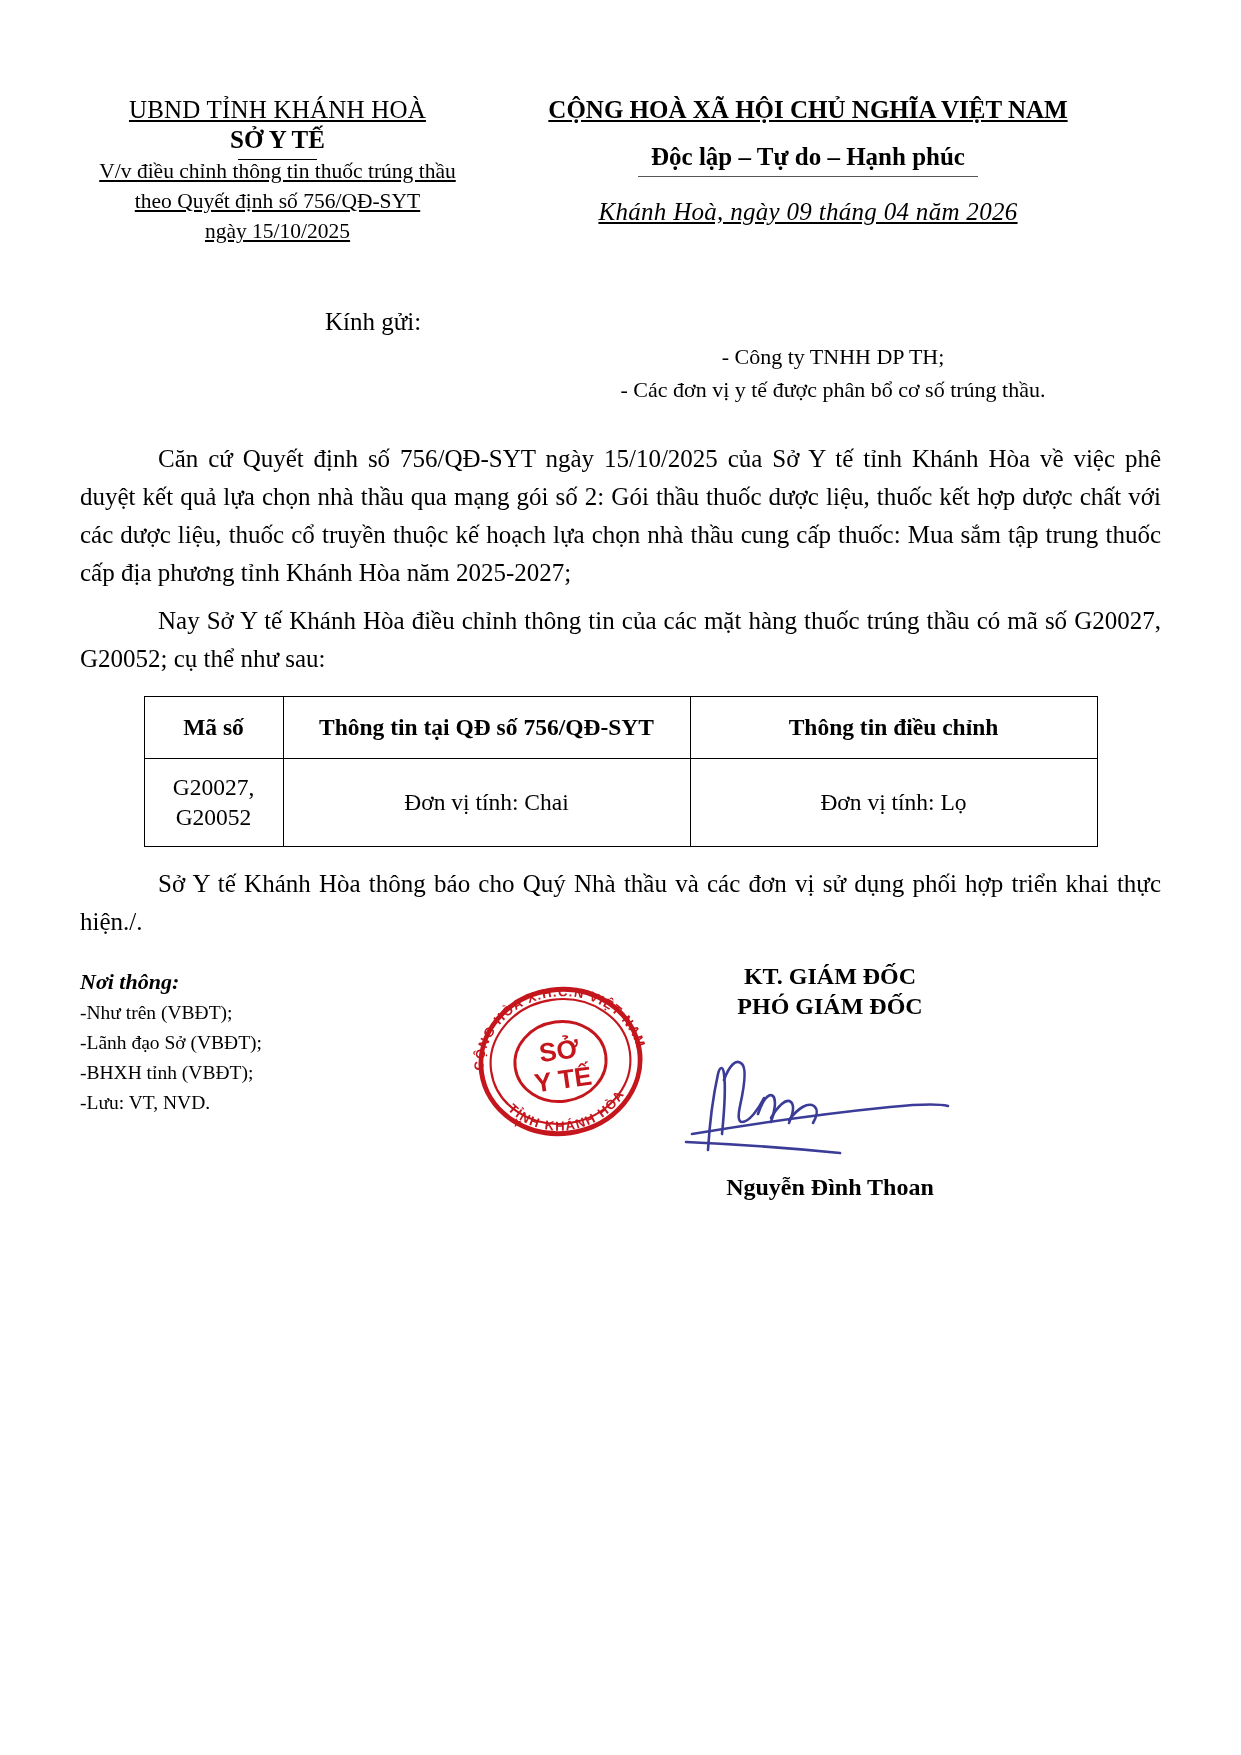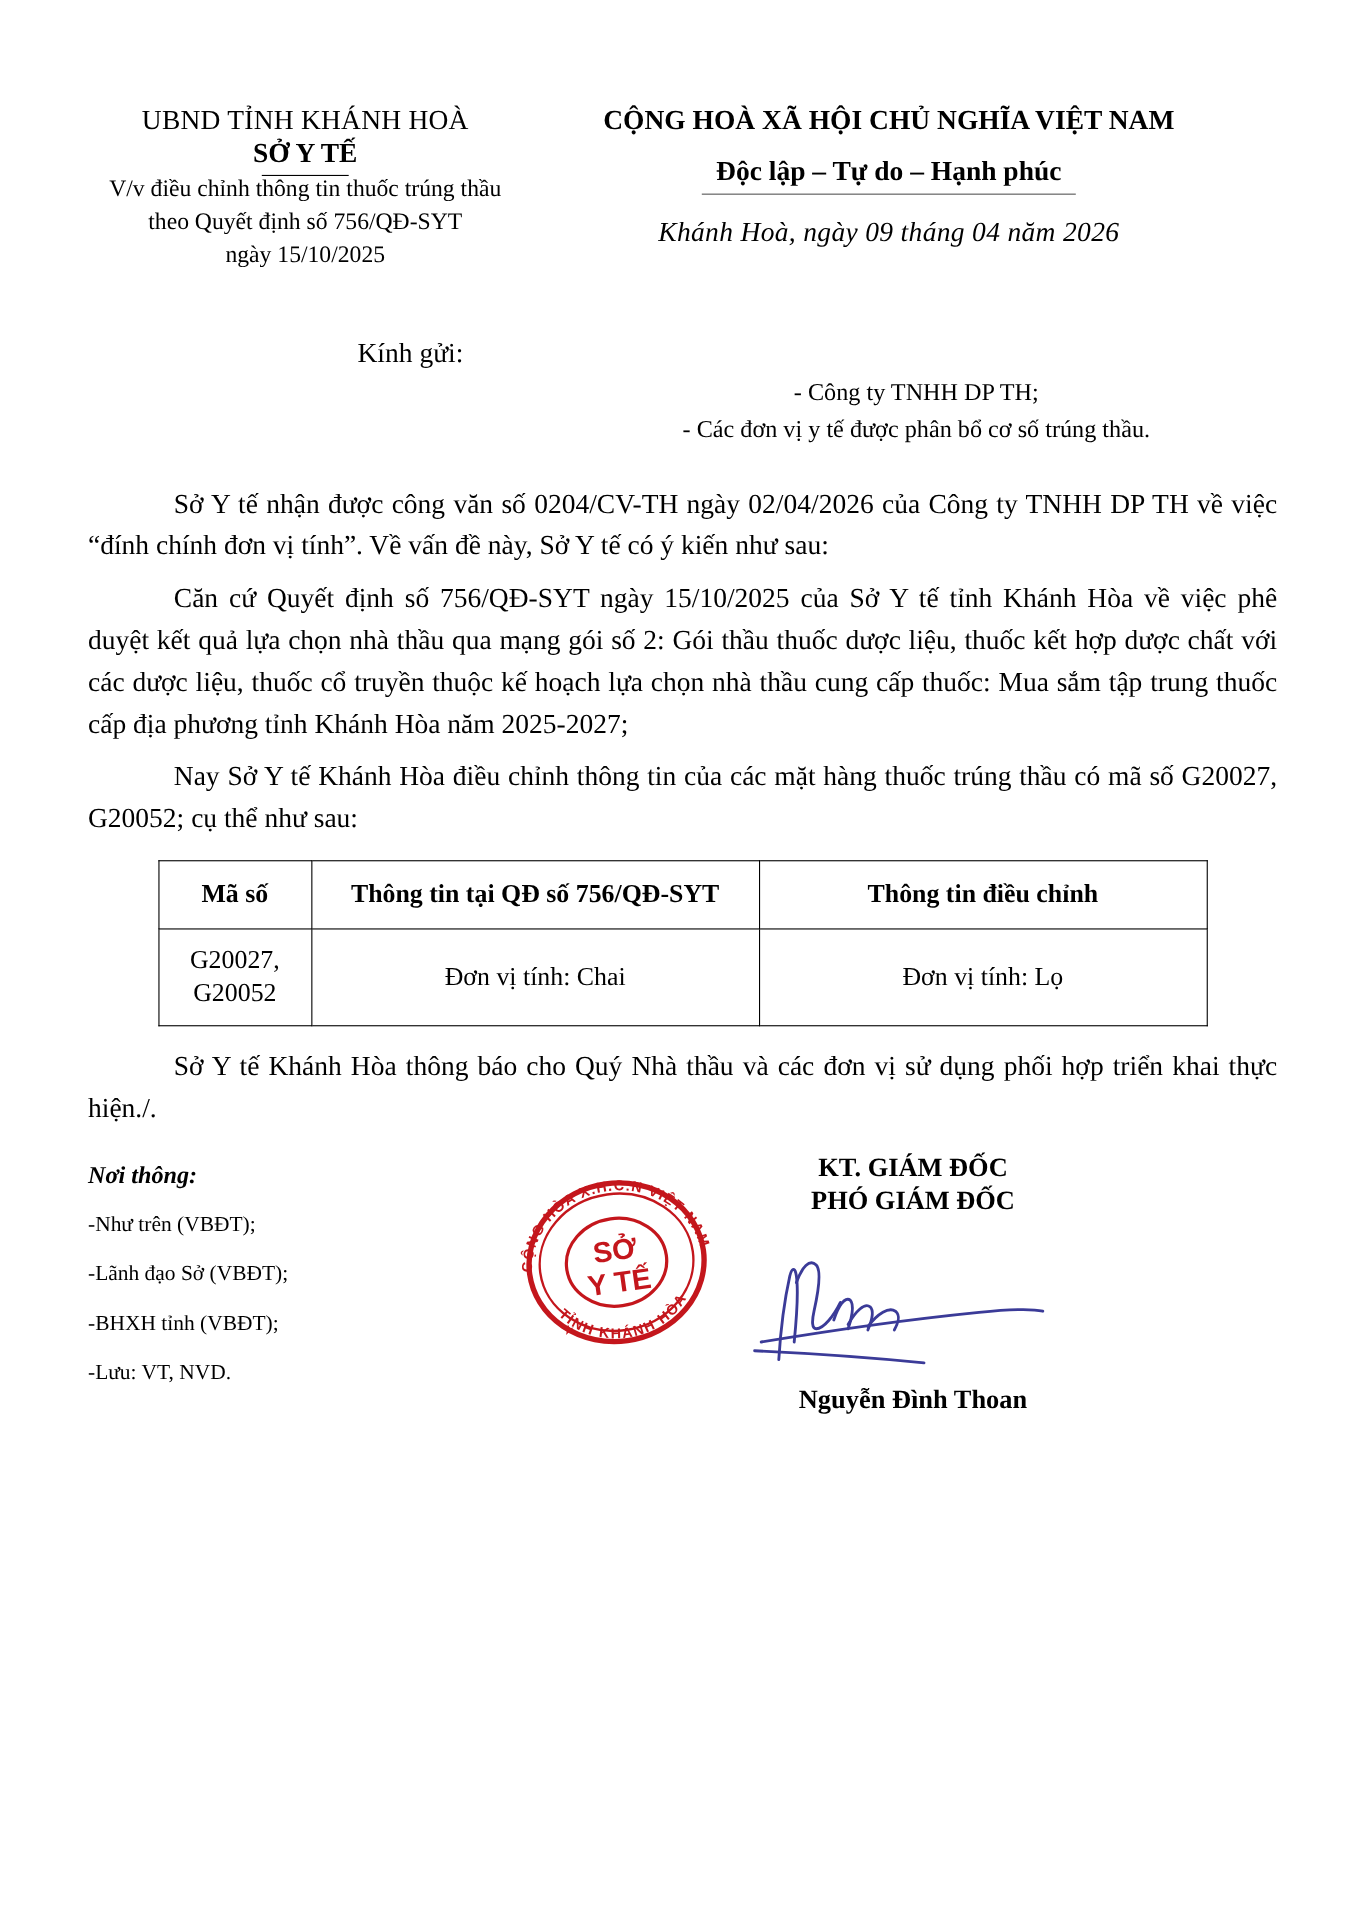--- a/index.html
+++ b/index.html
@@ -8,21 +8,21 @@
     width:1241px; height:1755px;
     background:#ffffff;
     font-family:"Liberation Serif", "DejaVu Serif", serif;
     color:#000000;
     position:relative;
     overflow:hidden;
   }
   .page { position:relative; width:1241px; height:1755px; padding:0; }
 
   
-  .header { display:flex; width:100%; padding:95px 100px 0 80px; }
+  .header { display:flex; width:100%; padding:95px 100px 0 80px;text-decoration:underline; }
   .hdr-left { width:395px; text-align:center; position:relative; }
   .hdr-right { flex:1; text-align:center; position:relative; }
 
   .l1 { font-size:25px; letter-spacing:.2px; line-height:1.18; white-space:nowrap; }
   .l2 { font-size:25px; font-weight:bold; line-height:1.2; display:inline-block; position:relative; }
   .l2::after {
     content:""; position:absolute; left:8%; right:8%; bottom:-5px;
     border-bottom:1.6px solid #000;
   }
   .natline { font-size:25px; font-weight:bold; white-space:nowrap; line-height:1.2; }
@@ -69,21 +69,21 @@
   .col-c { width:407px; }
   .code-cell { line-height:1.3; }
 
   
   .closing { padding:0 80px; margin-top:18px; }
 
   
   .sigarea { position:relative; padding:0 80px; margin-top:26px; height:260px; }
   .noinhan { position:absolute; left:80px; top:0; width:460px; }
   .noinhan-title { font-size:22px; font-weight:bold; font-style:italic; line-height:1.4; }
-  .noinhan-item { font-size:19.5px; line-height:1.55;margin-top:15px; }
+  .noinhan-item { font-size:19.5px; line-height:1.55; }
 
   .sigblock { position:absolute; left:620px; top:-6px; width:420px; text-align:center; }
   .sig-l1 { font-size:24px; font-weight:bold; line-height:1.25; }
   .sig-l2 { font-size:24px; font-weight:bold; line-height:1.3; }
   .signer { font-size:24px; font-weight:bold; margin-top:150px; line-height:1.3; }
 
   
   .seal {
     position:absolute; left:458px; top:7px;
     width:205px; height:175px;
@@ -118,21 +118,20 @@
     </div>
   </div>
 
   <div class="kinhgui-wrap">
     <div class="kinhgui">Kính gửi:</div>
     <div class="recip">- Công ty TNHH DP TH;</div>
     <div class="recip">- Các đơn vị y tế được phân bổ cơ số trúng thầu.</div>
   </div>
 
   <div class="body">
-    <div class="para">Sở Y tế nhận được công văn số 0204/CV-TH ngày 02/04/2026 của Công ty TNHH DP TH về việc “đính chính đơn vị tính”. Về vấn đề này, Sở Y tế có ý kiến như sau:</div>
     <div class="para">Căn cứ Quyết định số 756/QĐ-SYT ngày 15/10/2025 của Sở Y tế tỉnh Khánh Hòa về việc phê duyệt kết quả lựa chọn nhà thầu qua mạng gói số 2: Gói thầu thuốc dược liệu, thuốc kết hợp dược chất với các dược liệu, thuốc cổ truyền thuộc kế hoạch lựa chọn nhà thầu cung cấp thuốc: Mua sắm tập trung thuốc cấp địa phương tỉnh Khánh Hòa năm 2025-2027;</div>
     <div class="para nosp">Nay Sở Y tế Khánh Hòa điều chỉnh thông tin của các mặt hàng thuốc trúng thầu có mã số G20027, G20052; cụ thể như sau:</div>
   </div>
 
   <div class="tbl-wrap">
     <table class="info">
       <thead>
         <tr>
           <th class="col-a">Mã số</th>
           <th class="col-b">Thông tin tại QĐ số 756/QĐ-SYT</th>

